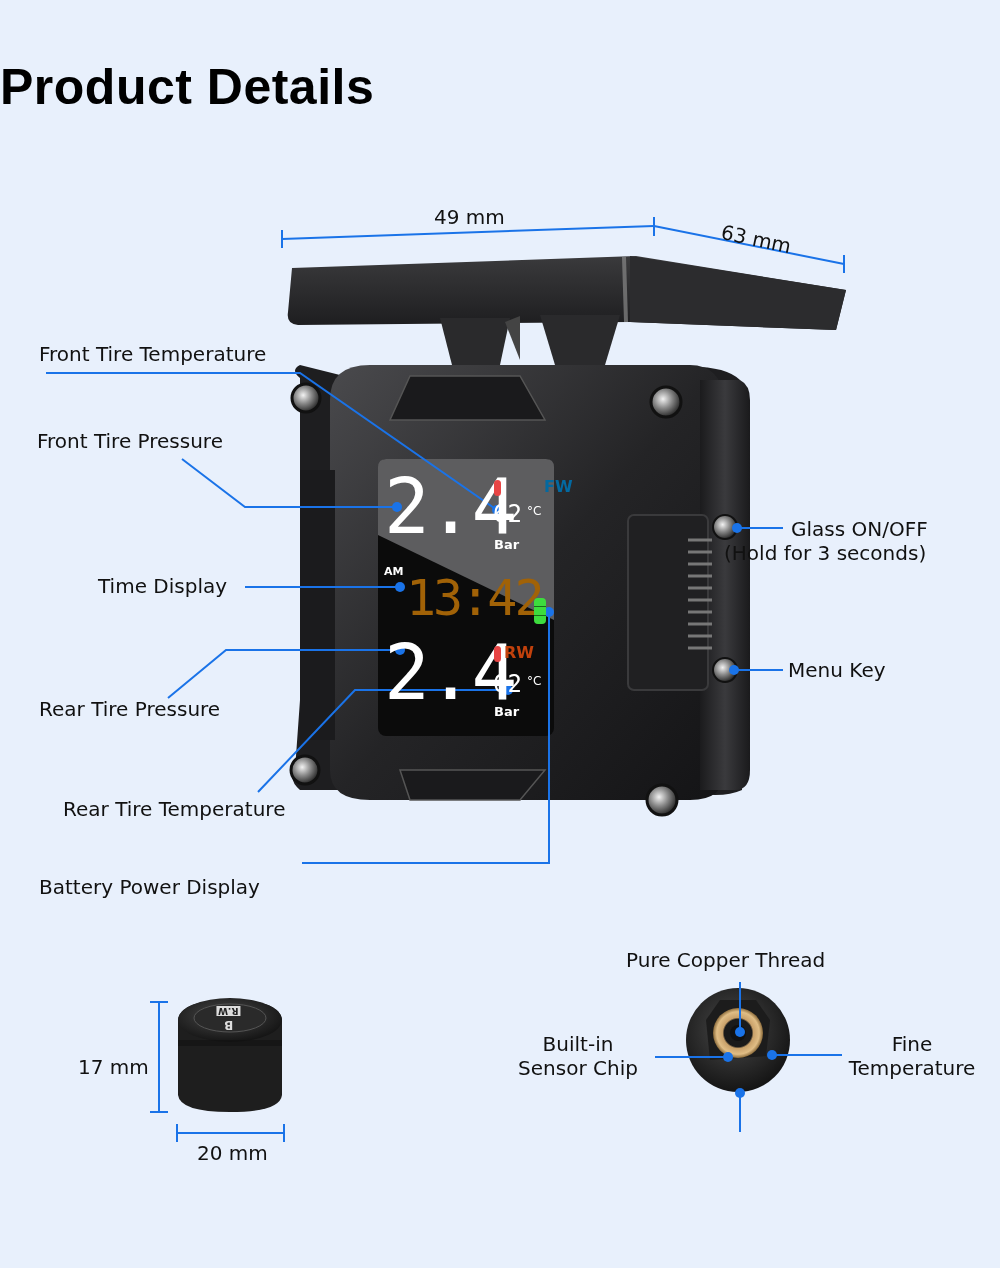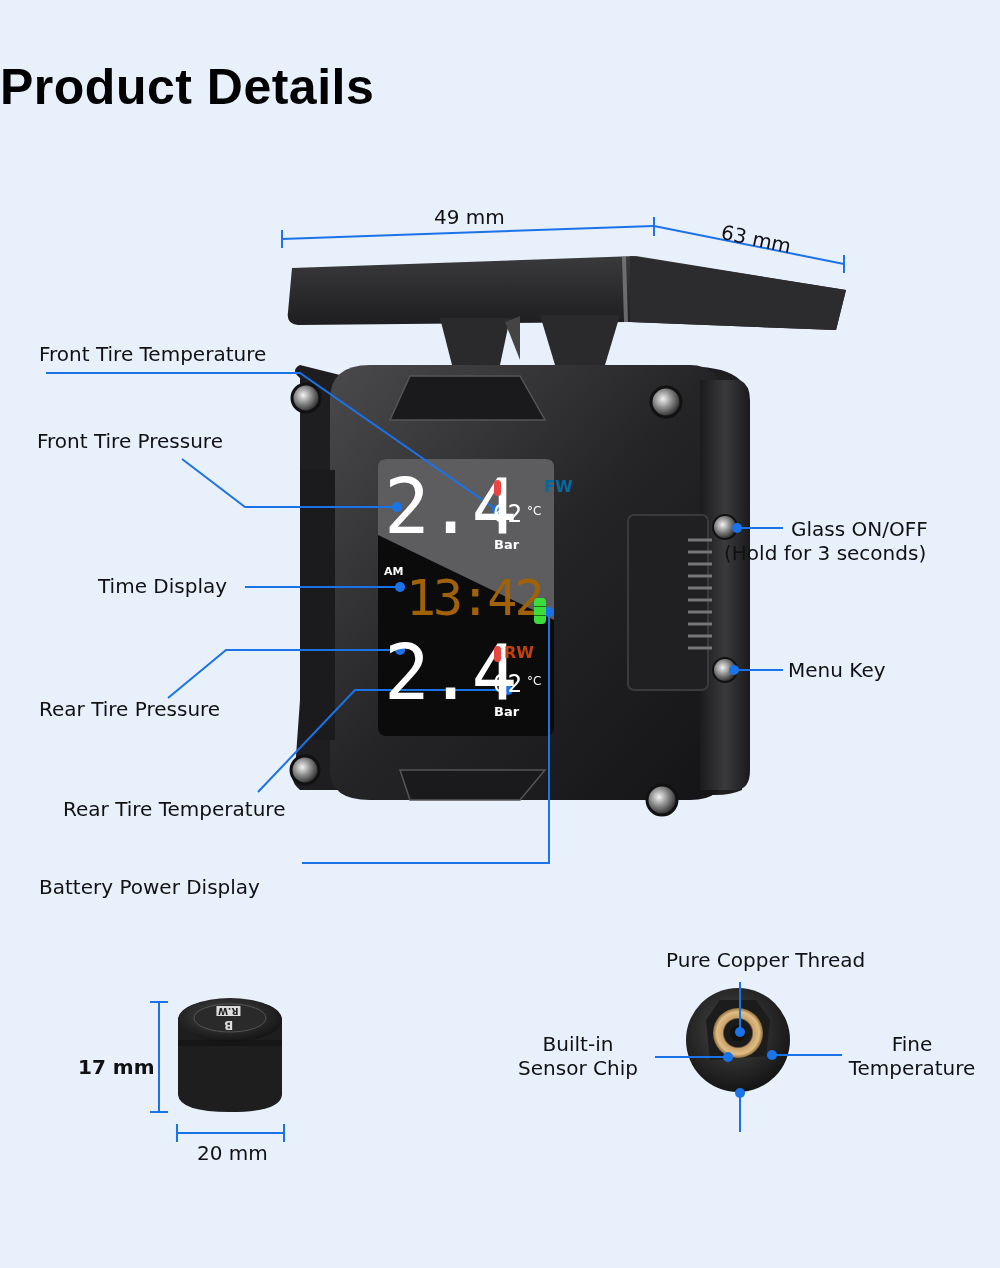--- a/index.html
+++ b/index.html
@@ -188,34 +188,34 @@
 <div style="position:absolute;left:504px;top:643px;font-size:16px;font-weight:bold;color:#c2410c;">RW</div>
 <div style="position:absolute;left:493px;top:670px;font-family:'DejaVu Sans Mono',monospace;font-size:24px;color:#fff;">62</div>
 <div style="position:absolute;left:527px;top:674px;font-size:12px;color:#fff;">°C</div>
 <div style="position:absolute;left:494px;top:704px;font-size:13px;font-weight:bold;color:#fff;">Bar</div>
 
 <div style="position:absolute;left:216px;top:1006px;font-size:9px;font-weight:bold;color:#222;background:#ddd;padding:0 2px;transform:rotate(180deg);">R.W</div>
 <div style="position:absolute;left:224px;top:1018px;font-size:12px;font-weight:bold;color:#ddd;transform:rotate(180deg);">B</div>
 
 <div class="lbl" style="left:434px;top:205px;">49 mm</div>
 <div class="lbl" style="left:724px;top:220px;transform:rotate(12deg);transform-origin:left top;">63 mm</div>
-<div class="lbl" style="left:78px;top:1055px;font-weight:bold;">17 mm</div>
+<div class="lbl" style="left:78px;top:1055px;">17 mm</div>
 <div class="lbl" style="left:197px;top:1141px;">20 mm</div>
 
 <div class="lbl" style="left:39px;top:342px;">Front Tire Temperature</div>
 <div class="lbl" style="left:37px;top:429px;">Front Tire Pressure</div>
 <div class="lbl" style="left:98px;top:574px;">Time Display</div>
 <div class="lbl" style="left:39px;top:697px;">Rear Tire Pressure</div>
 <div class="lbl" style="left:39px;top:797px;margin-left:24px;">Rear Tire Temperature</div>
 <div class="lbl" style="left:39px;top:849px;margin-top:26px;">Battery Power Display</div>
 <div class="lbl" style="left:791px;top:517px;">Glass ON/OFF</div>
 <div class="lbl" style="left:724px;top:541px;">(Hold for 3 seconds)</div>
 <div class="lbl" style="left:788px;top:658px;">Menu Key</div>
 
-<div class="lbl" style="left:626px;top:948px;margin-left:40px;">Pure Copper Thread</div>
+<div class="lbl" style="left:626px;top:948px;">Pure Copper Thread</div>
 <div class="lbl center" style="left:510px;top:1032px;width:136px;">
   <div>Built-in</div>
   <div>Sensor Chip</div>
 </div>
 <div class="lbl center" style="left:848px;top:1032px;width:128px;">
   <div>Fine</div>
   <div>Temperature</div>
 </div>
 <div class="lbl center" style="left:538px;top:1144px;width:400px;line-height:29px;">
 </div>

